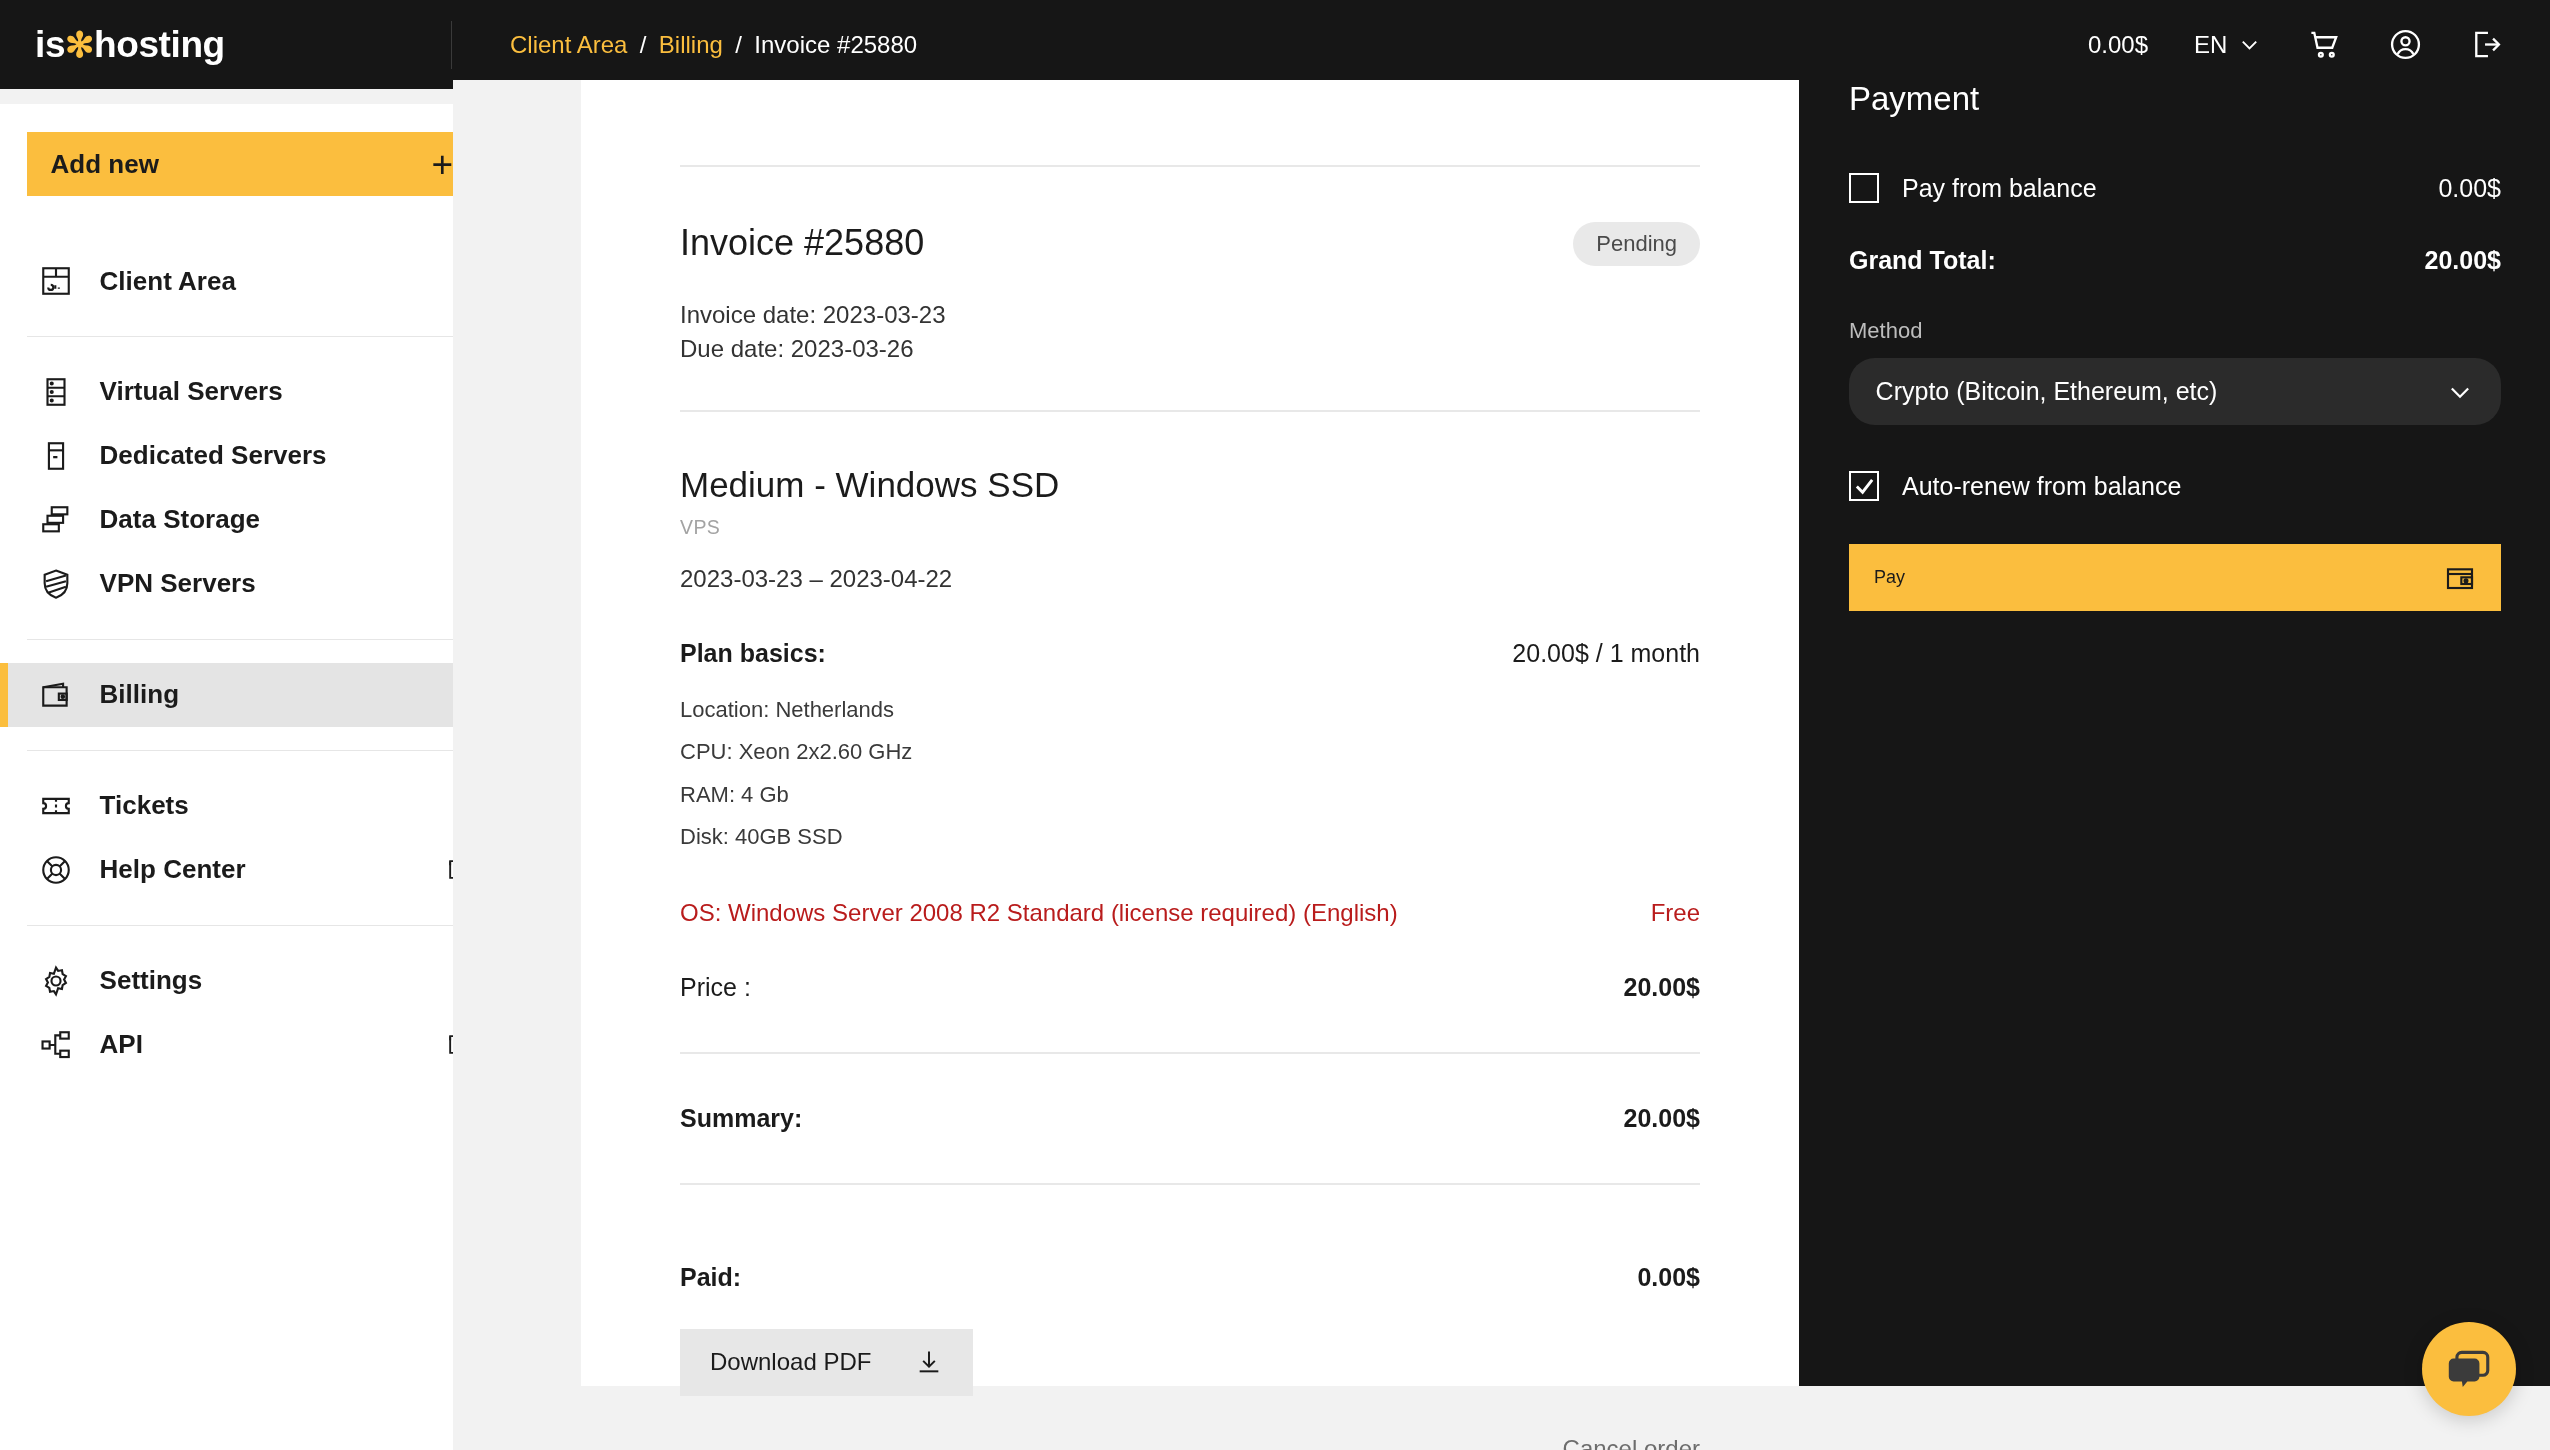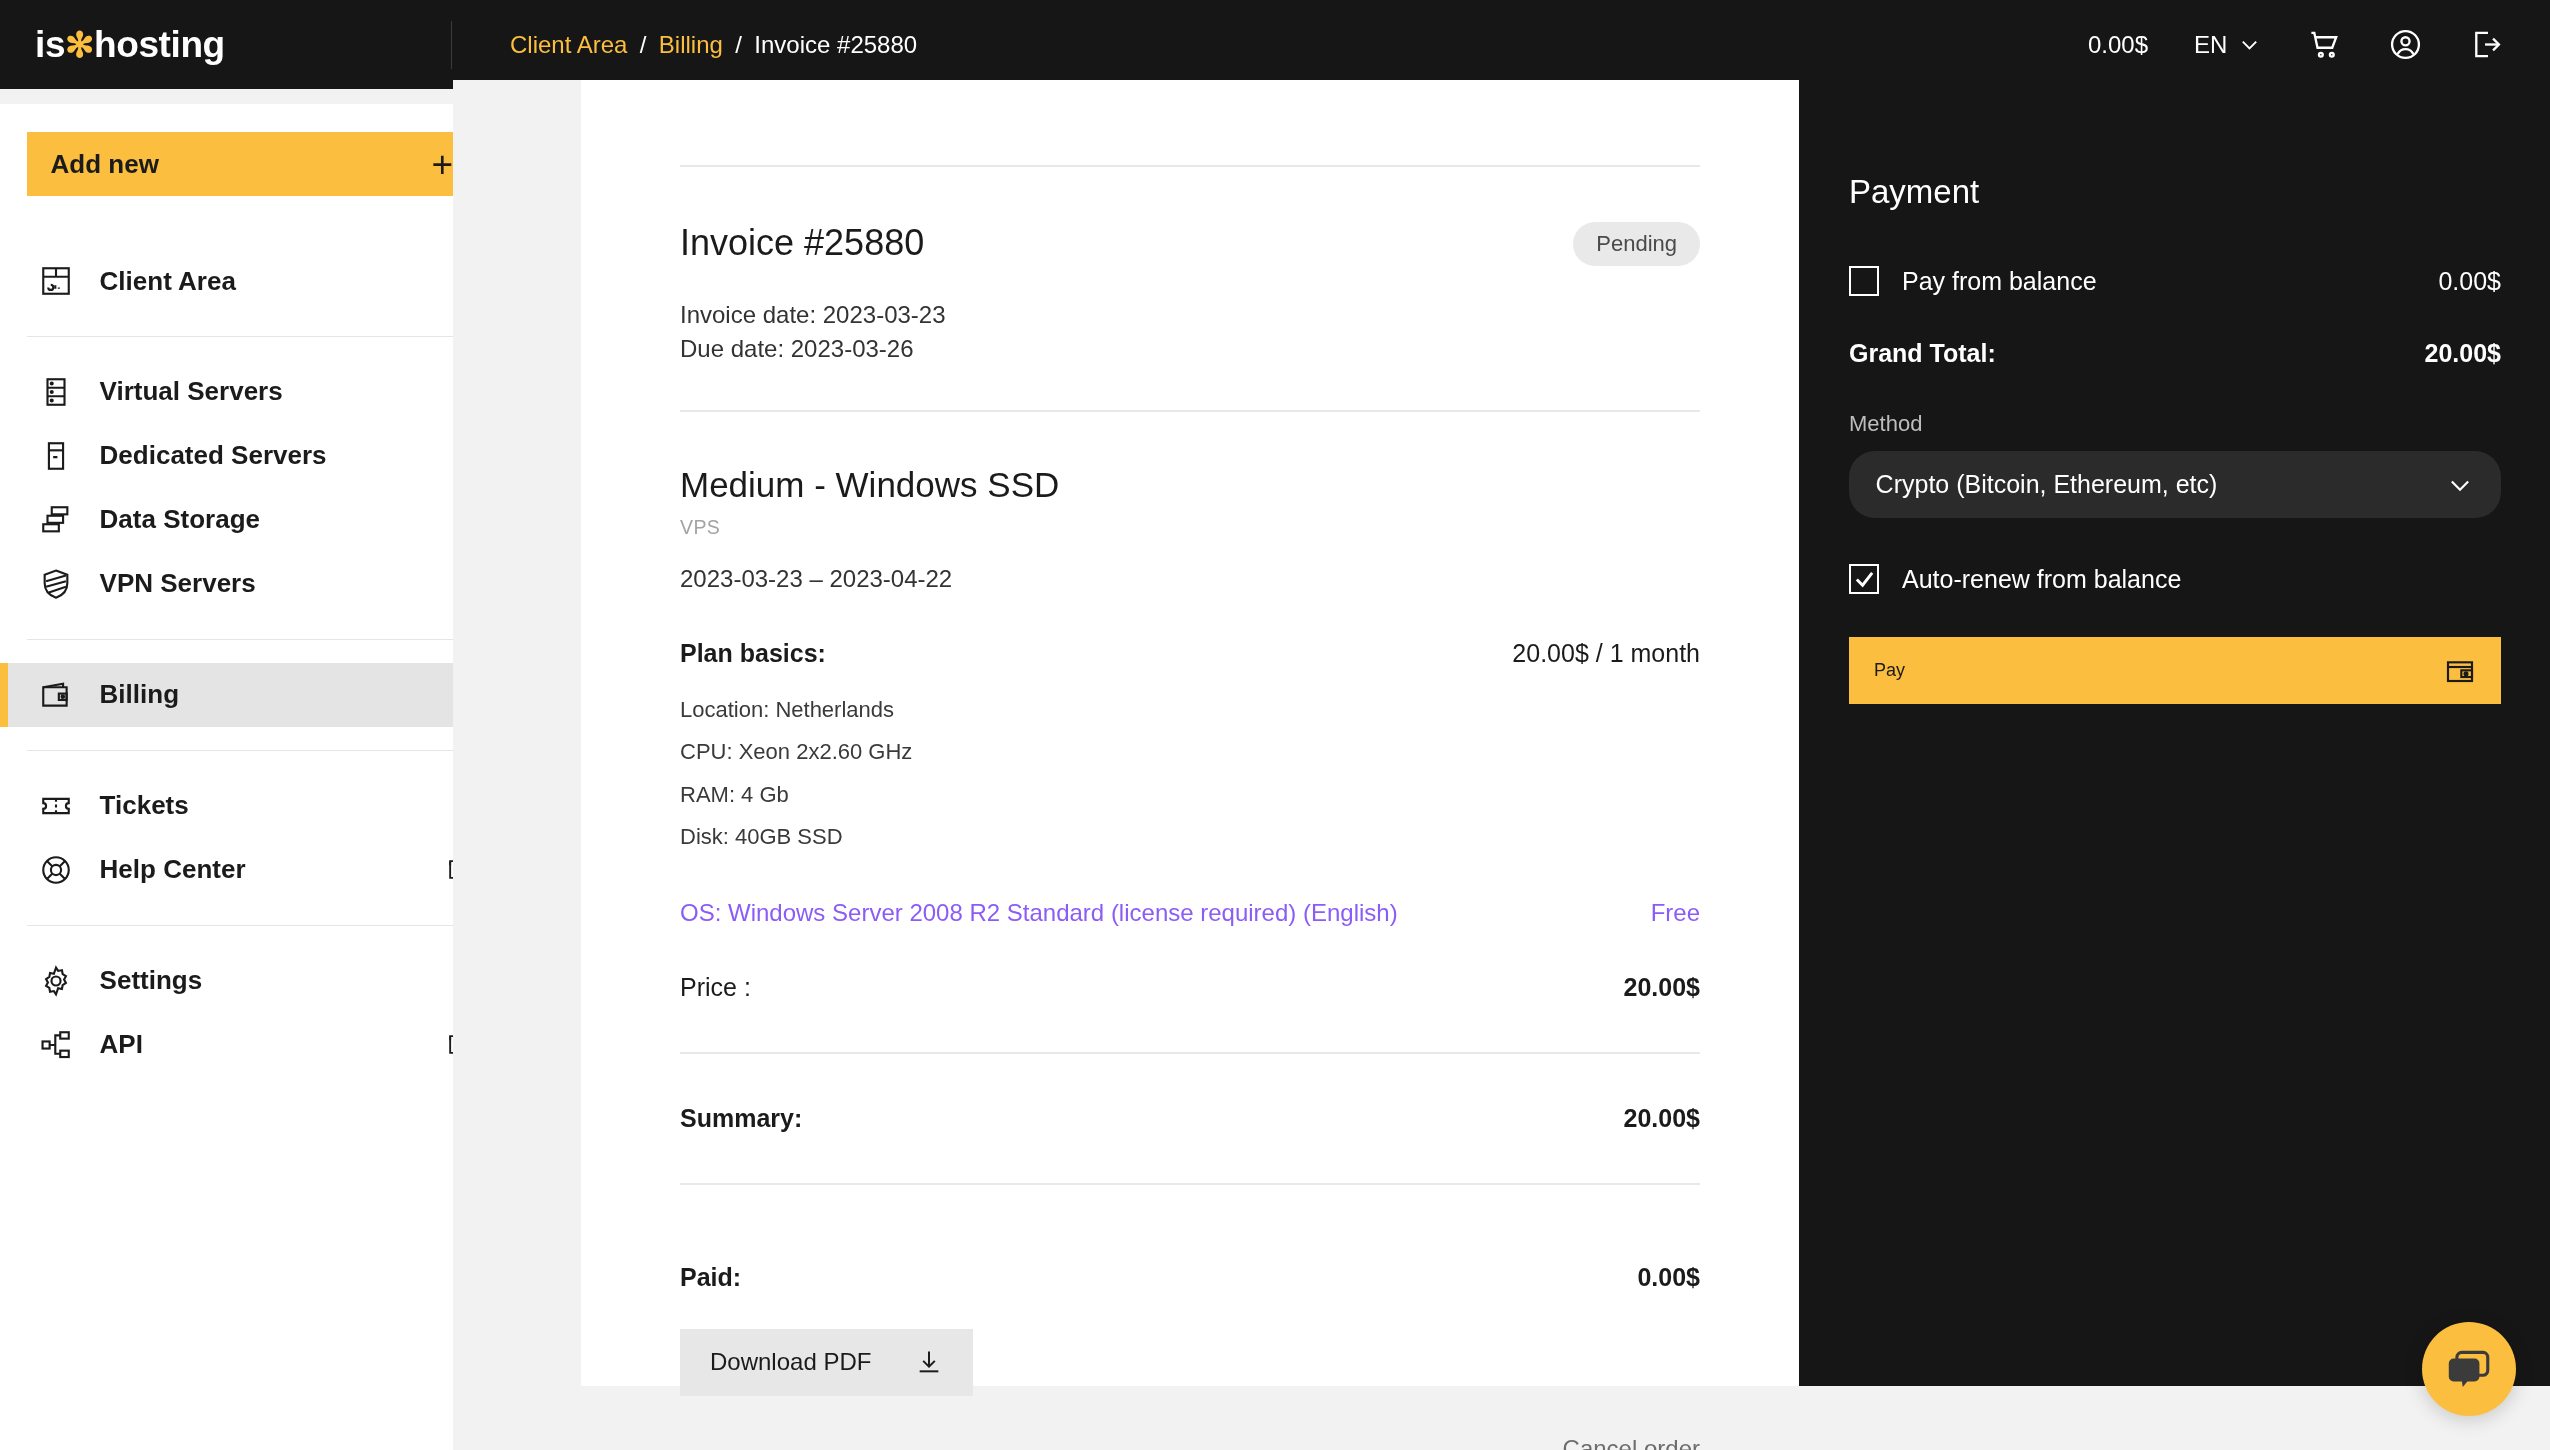--- a/index.html
+++ b/index.html
@@ -117,21 +117,21 @@
   .plan-sub { font-size: 19.5px; color: #a3a3a3; margin-top: 10.6px; letter-spacing: 0.4px; }
   .plan-period { font-size: 24px; color: #333; margin-top: 26.6px; }
 
   .row {
     display: flex; align-items: baseline; justify-content: space-between;
   }
   .row.basics { margin-top: 46px; }
   .bold { font-weight: 700; font-size: 25px; color: #1b1b1b; }
   .rmoney { font-size: 25px; color: #1b1b1b; }
   .specs { margin-top: 21px; font-size: 22px; color: #3a3a3a; line-height: 1.92; }
-  .row.os { margin-top: 41px; font-size: 24px; color: #8b5cf6; }
+  .row.os { margin-top: 41px; font-size: 24px; color: #b91c1c; }
   .row.price { margin-top: 46px; }
   .hr.a { margin-top: 50px; }
   .row.summary { margin-top: 50px; }
   .hr.b { margin-top: 50px; }
   .row.paid { margin-top: 78px; }
 
   .dlbtn {
     margin-top: 37px;
     display: inline-flex; align-items: center;
     background: #e7e7e7; color: #1b1b1b;
@@ -145,21 +145,21 @@
   }
 
   
   .pay {
     position: absolute; left: 1346px; top: 0;
     width: 752px; height: 1306px;
     background: #161616;
     padding: 0 50px;
     color: #ffffff;
   }
-  .pay-title { font-size: 33px; margin-top: 93px; font-weight: 400; }
+  .pay-title { font-size: 33px; font-weight: 400; }
   .pay-row {
     display: flex; align-items: center; justify-content: space-between;
     font-size: 25px;
   }
   .pay-row.balance { margin-top: 55px; }
   .pay-row.total { margin-top: 43px; font-weight: 700; }
   .chk {
     width: 30px; height: 30px; border: 2.7px solid #ffffff;
     display: inline-flex; align-items: center; justify-content: center;
     flex: 0 0 30px; cursor: pointer; background: transparent;

